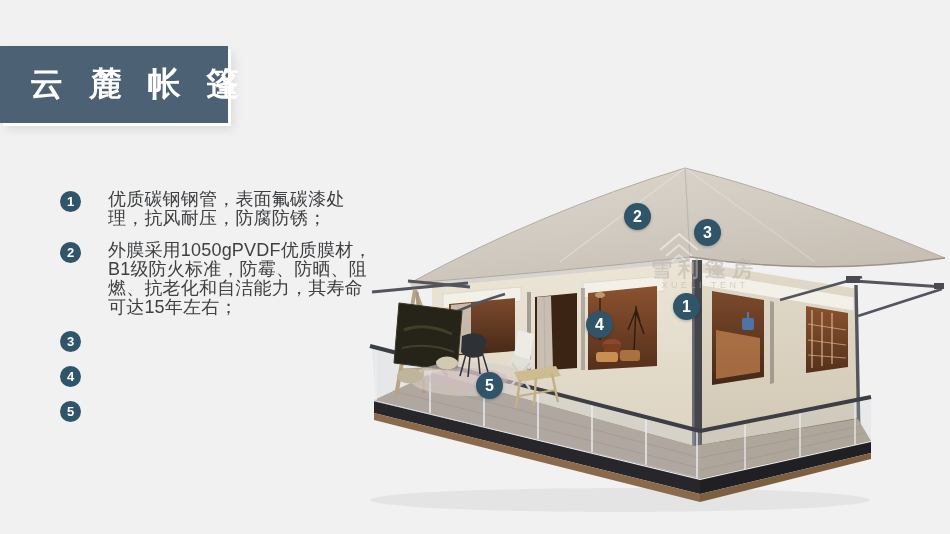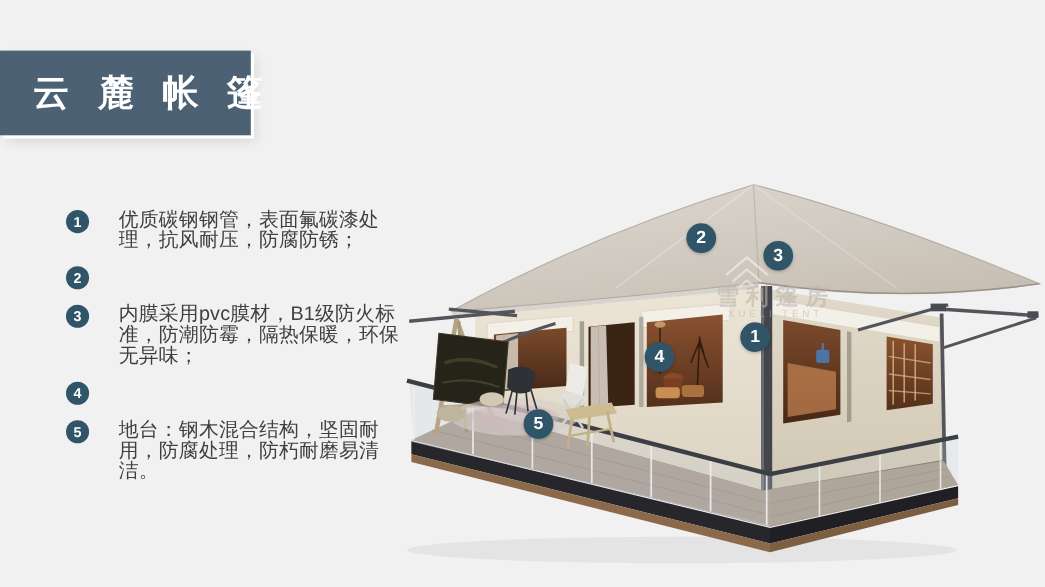--- a/index.html
+++ b/index.html
@@ -66,31 +66,30 @@
     <span class="title">云麓帐篷</span>
   </div>
 
   <div class="features">
     <div class="feature-row">
       <span class="badge">1</span>
       <span class="feature-text">优质碳钢钢管，表面氟碳漆处理，抗风耐压，防腐防锈；</span>
     </div>
     <div class="feature-row">
       <span class="badge">2</span>
+      <span class="feature-text">外膜采用1050gPVDF优质膜材，B1级防火标准，防霉、防晒、阻燃、抗老化和自洁能力，其寿命可达15年左右；</span>
     </div>
     <div class="feature-row">
       <span class="badge">3</span>
-      <span class="feature-text">内膜采用pvc膜材，B1级防火标准，防潮防霉，隔热保暖，环保无异味；</span>
     </div>
     <div class="feature-row">
       <span class="badge">4</span>
     </div>
     <div class="feature-row">
       <span class="badge">5</span>
-      <span class="feature-text">地台：钢木混合结构，坚固耐用，防腐处理，防朽耐磨易清洁。</span>
     </div>
   </div>
 
   <svg class="tent" viewBox="0 0 950 534">
     <defs>
       <linearGradient id="gRoof" x1="0" y1="0" x2="0.6" y2="1">
         <stop offset="0" stop-color="#ddd7cf"></stop>
         <stop offset="0.55" stop-color="#d2cbc1"></stop>
         <stop offset="1" stop-color="#c7bfb4"></stop>
       </linearGradient>

